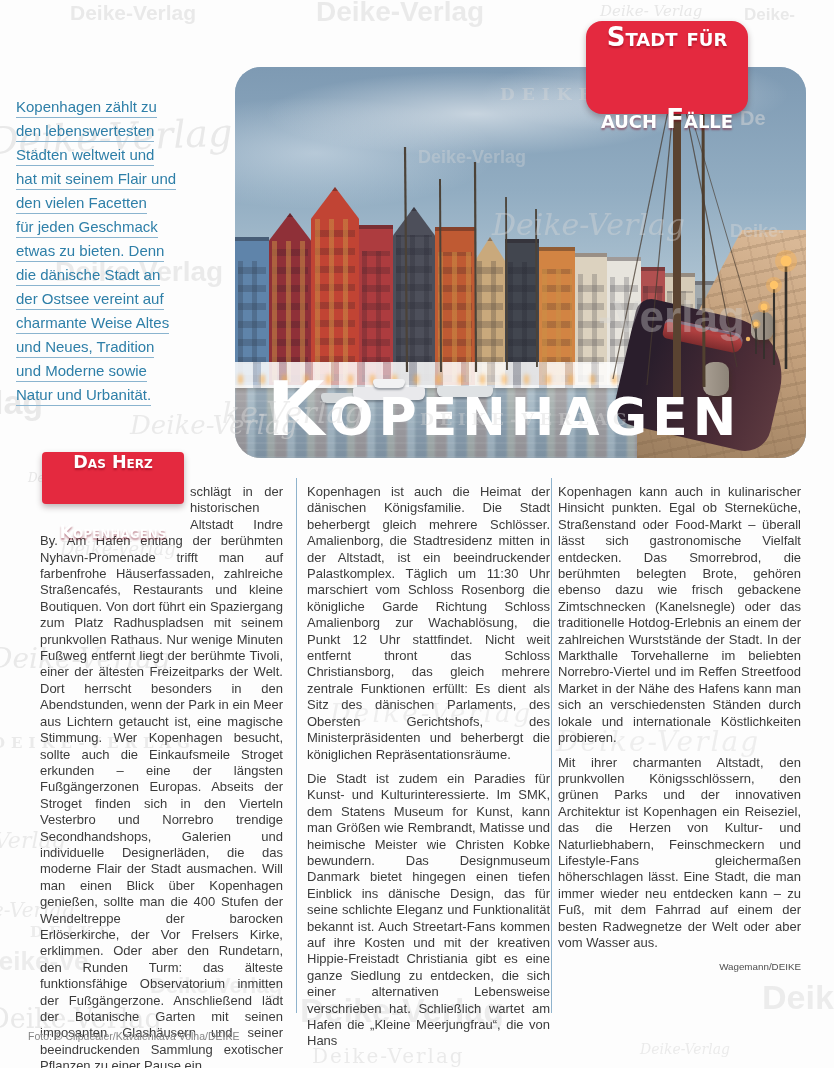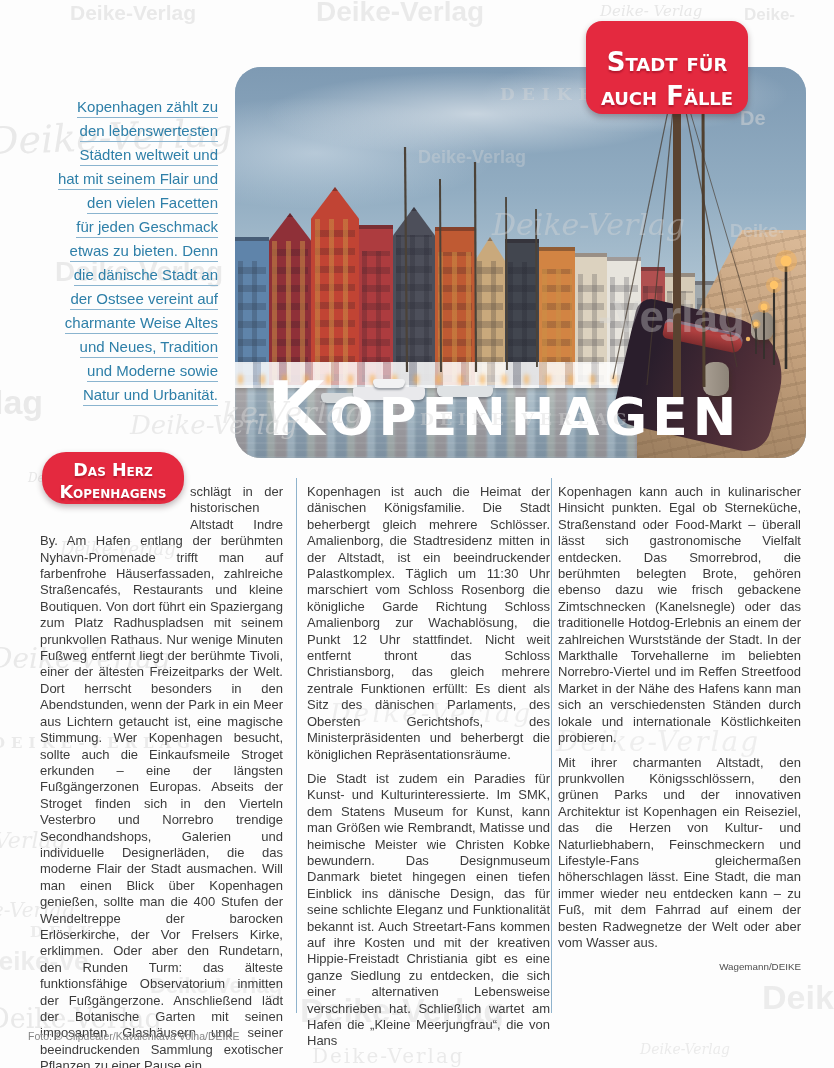--- a/index.html
+++ b/index.html
@@ -79,30 +79,30 @@
   .dinghy{position:absolute;left:428px;bottom:112px;width:80px;height:20px;z-index:6;
        background:linear-gradient(180deg,#b04040 35%,#7e2c2e);border-radius:5px 9px 9px 5px;
        transform:rotate(12deg);box-shadow:inset 0 3px 0 rgba(90,130,160,.6);}
   .rig{position:absolute;inset:0;z-index:7;}
   .photo-title{position:absolute;left:32px;bottom:12px;z-index:8;color:#fff;
        font-family:"DejaVu Sans",sans-serif;font-weight:800;font-size:74px;line-height:1;
        font-variant-caps:small-caps;letter-spacing:5px;}
 
   
   .badge{position:absolute;background:#e4293f;color:#fff;z-index:6;
-       display:flex;flex-direction:column;align-items:center;justify-content:flex-end;
+       display:flex;flex-direction:column;align-items:center;justify-content:space-between;
        font-weight:800;font-variant-caps:small-caps;font-family:"DejaVu Sans",sans-serif;
-       text-shadow:0 2px 2px rgba(120,0,25,.45);box-shadow:0 3px 6px rgba(40,10,15,.3);}
+       text-shadow:0 2px 2px rgba(120,0,25,.45);box-shadow:0 3px 6px rgba(40,10,15,.3);gap:48px;}
   .badge-top{left:586px;top:21px;width:162px;height:93px;border-radius:16px;
        font-size:26px;line-height:1.3;}
-  .badge-herz{left:42px;top:452px;width:142px;height:52px;border-radius:24px;
+  .badge-herz{left:42px;top:452px;width:142px;height:52px;border-radius:4px;
        font-size:17.5px;line-height:1.25;}
 
   
-  .intro{position:absolute;left:16px;top:98px;width:202px;z-index:5;text-align:right;}
+  .intro{position:absolute;left:16px;top:98px;width:202px;z-index:5;text-align:left;}
   .iline{height:24px;}
   .iline span{display:inline-block;font-size:15px;color:#2e7fa8;line-height:17px;
        border-bottom:1.5px solid #8ab4cf;padding-bottom:2px;}
 
   
   .sep{position:absolute;top:478px;height:535px;width:1px;background:#8fb3cc;z-index:5;}
   .sep1{left:296px;} .sep2{left:551px;}
   .col{position:absolute;top:484px;width:243px;z-index:5;color:#3b3b3b;
        font-size:13px;line-height:16.4px;text-align:justify;}
   .col p{margin:0;}

